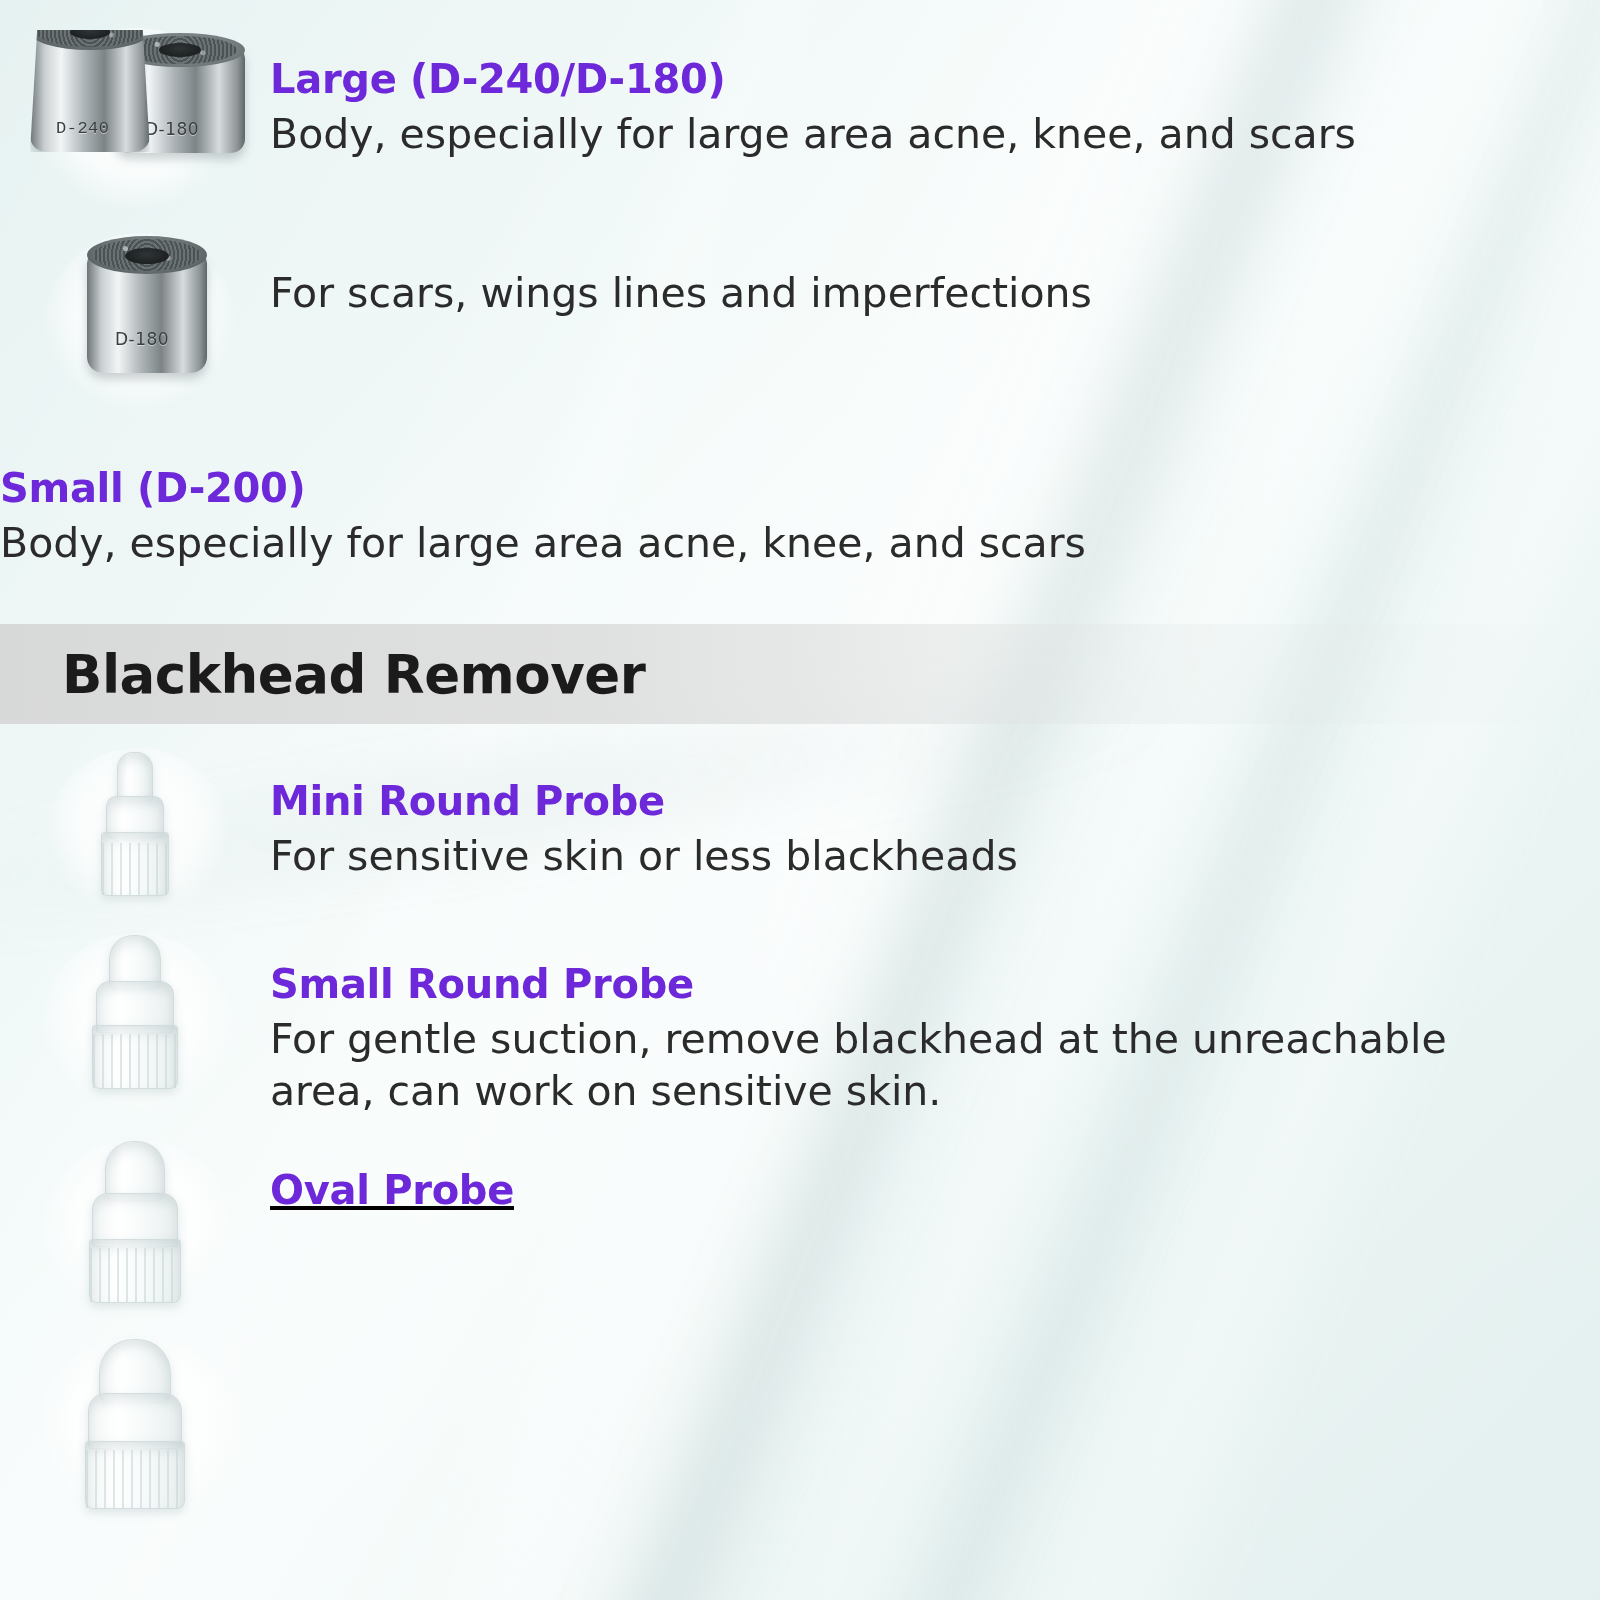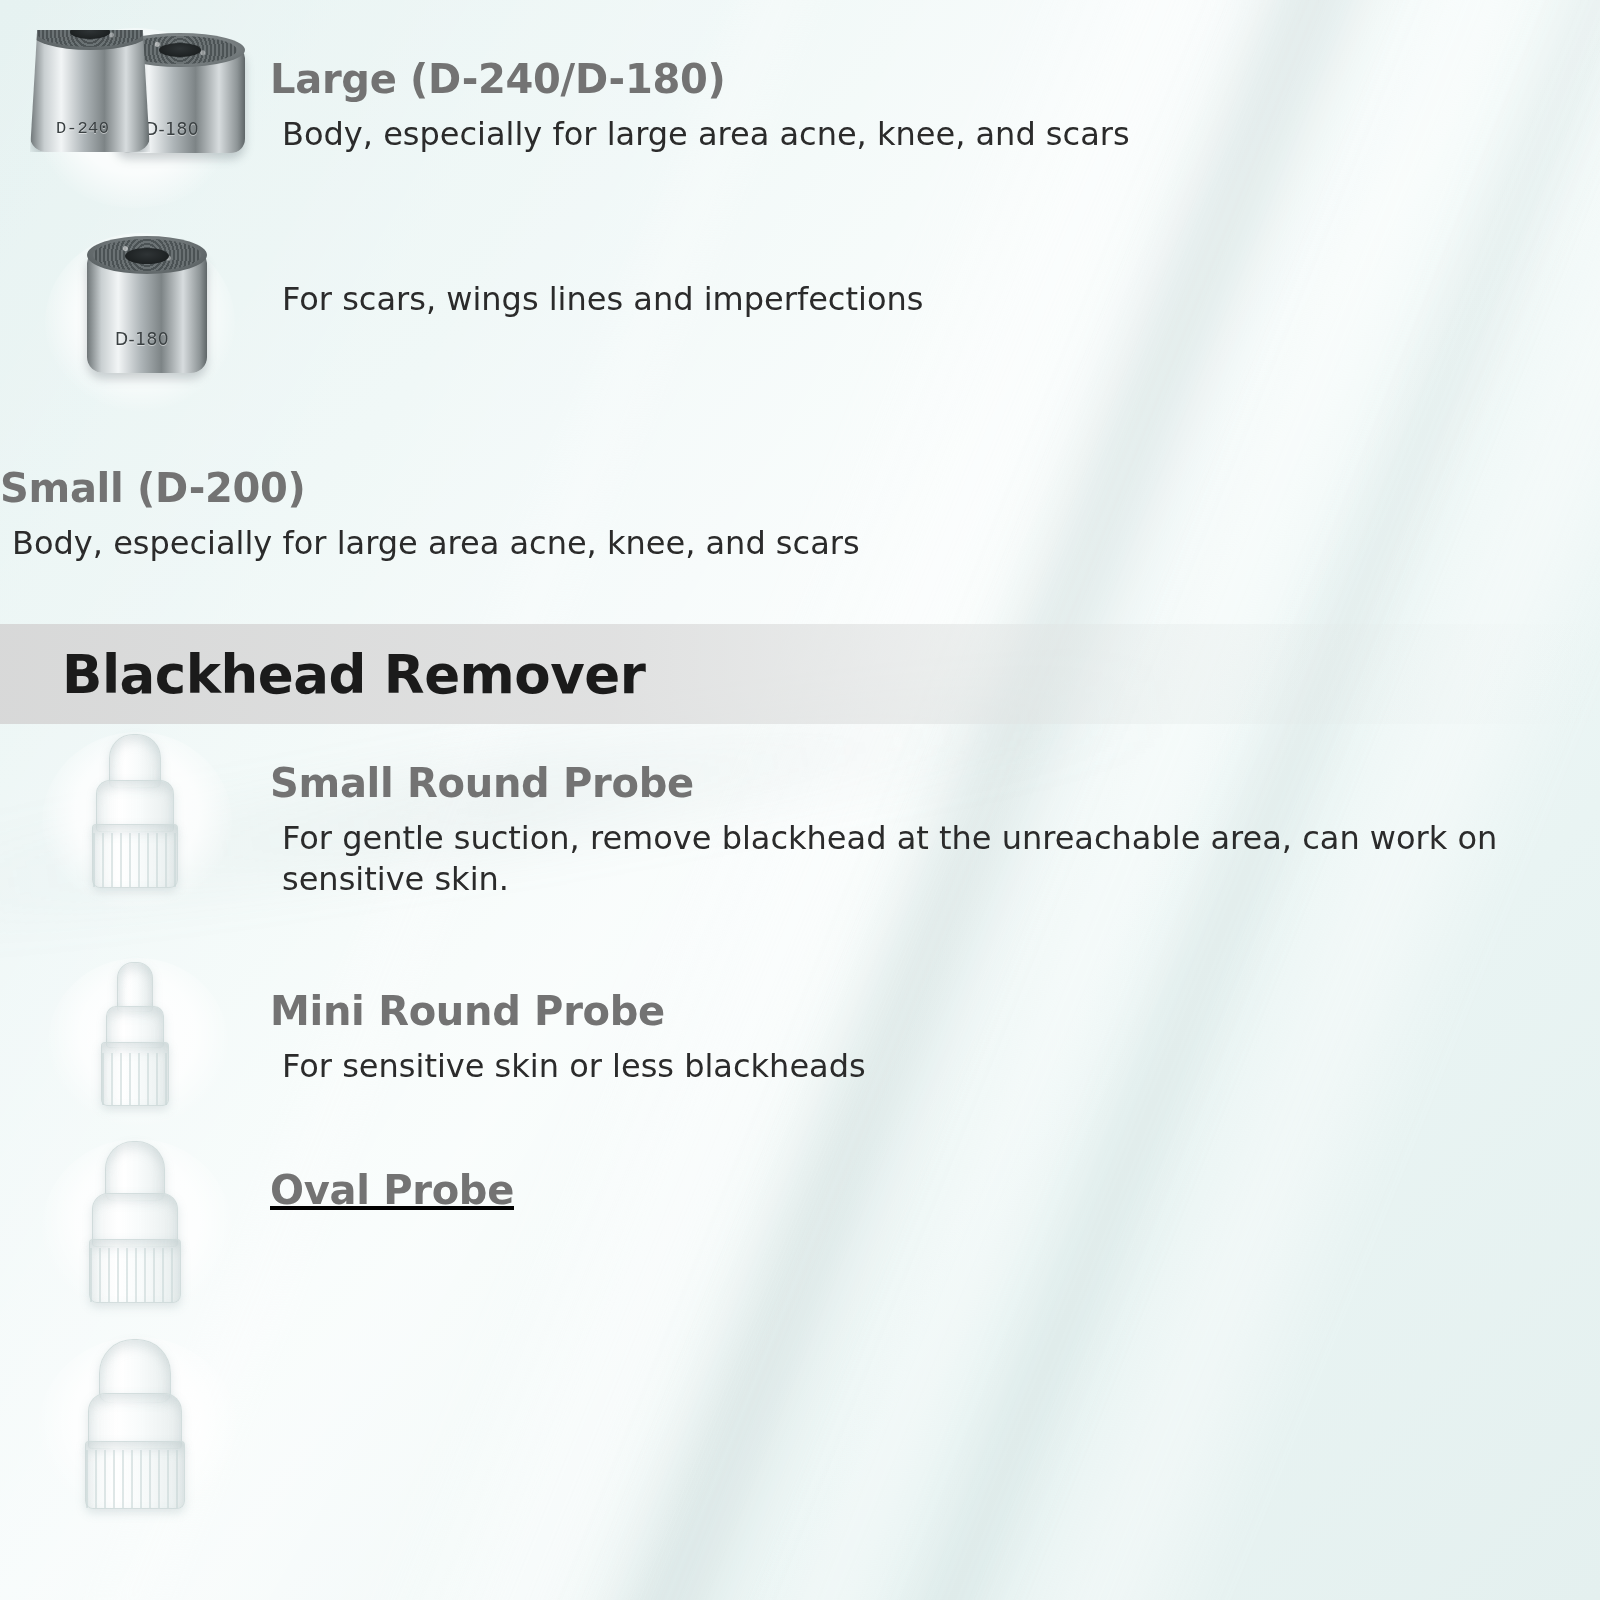--- a/index.html
+++ b/index.html
@@ -76,28 +76,28 @@
     flex: 0 0 270px;
     display: flex;
     align-items: center;
     justify-content: center;
     position: relative;
   }
   .txt { flex: 1; padding-right: 60px; }
   .title {
     font-size: 40px;
     font-weight: bold;
-    color: #737373;
+    color: #6d28d9;
     margin: 0 0 6px 0;
     letter-spacing: -0.3px;
   }
   .desc {
-    font-size: 32px;
+    font-size: 41px;
     color: #2b2b2b;
-    margin: 12px;
+    margin: 0;
     line-height: 1.28;
     font-weight: 400;
   }
 
   
   .halo {
     position: absolute;
     border-radius: 50%;
     background: radial-gradient(circle at 50% 45%, rgba(255,255,255,0.95) 0%, rgba(255,255,255,0.75) 45%, rgba(255,255,255,0) 72%);
   }
@@ -217,54 +217,54 @@
     <div class="txt" style="padding-top:42px;">
       <p class="title">Small (D-200)</p>
       <p class="desc">Body, especially for large area acne, knee, and scars</p>
     </div>
   </div>
 
   <div class="section-header" style="height:100px; margin-top:6px;">
     <h2>Blackhead Remover</h2>
   </div>
 
+  <div class="row" style="height:185px; padding-top:16px;">
+    <div class="thumb">
+      <div class="halo" style="width:180px;height:170px;left:48px;top:8px;"></div>
+      <div class="probe-wrap" style="height:170px;">
+        <div class="probe" style="top:12px;width:34px;height:48px;border-radius:16px 16px 4px 4px;"></div>
+        <div class="probe" style="top:56px;width:56px;height:40px;border-radius:10px 10px 4px 4px;"></div>
+        <div class="probe" style="top:92px;width:66px;height:62px;border-radius:4px 4px 6px 6px;">
+          <div class="ribs" style="height:52px;"></div>
+        </div>
+      </div>
+    </div>
+    <div class="txt" style="padding-top:38px;">
+      <p class="title">Mini Round Probe</p>
+      <p class="desc">For sensitive skin or less blackheads</p>
+    </div>
+  </div>
+
   <div class="row" style="height:210px;">
     <div class="thumb">
       <div class="halo" style="width:190px;height:180px;left:42px;top:8px;"></div>
       <div class="probe-wrap" style="height:180px;">
         <div class="probe" style="top:10px;width:50px;height:52px;border-radius:24px 24px 6px 6px;"></div>
         <div class="probe" style="top:56px;width:76px;height:50px;border-radius:14px 14px 4px 4px;"></div>
         <div class="probe" style="top:100px;width:84px;height:62px;border-radius:4px 4px 8px 8px;">
           <div class="ribs" style="height:54px;"></div>
         </div>
       </div>
     </div>
     <div class="txt" style="padding-top:36px;">
       <p class="title">Small Round Probe</p>
       <p class="desc">For gentle suction, remove blackhead at the unreachable area, can work on sensitive skin.</p>
     </div>
   </div>
 
-  <div class="row" style="height:185px; padding-top:16px;">
-    <div class="thumb">
-      <div class="halo" style="width:180px;height:170px;left:48px;top:8px;"></div>
-      <div class="probe-wrap" style="height:170px;">
-        <div class="probe" style="top:12px;width:34px;height:48px;border-radius:16px 16px 4px 4px;"></div>
-        <div class="probe" style="top:56px;width:56px;height:40px;border-radius:10px 10px 4px 4px;"></div>
-        <div class="probe" style="top:92px;width:66px;height:62px;border-radius:4px 4px 6px 6px;">
-          <div class="ribs" style="height:52px;"></div>
-        </div>
-      </div>
-    </div>
-    <div class="txt" style="padding-top:38px;">
-      <p class="title">Mini Round Probe</p>
-      <p class="desc">For sensitive skin or less blackheads</p>
-    </div>
-  </div>
-
   <div class="row" style="height:200px;">
     <div class="thumb">
       <div class="halo" style="width:190px;height:180px;left:42px;top:4px;"></div>
       <div class="probe-wrap" style="height:180px;">
         <div class="probe" style="top:6px;width:58px;height:58px;border-radius:28px 28px 8px 8px;"></div>
         <div class="probe" style="top:58px;width:84px;height:52px;border-radius:16px 16px 4px 4px;"></div>
         <div class="probe" style="top:104px;width:90px;height:62px;border-radius:4px 4px 8px 8px;">
           <div class="ribs" style="height:54px;"></div>
         </div>
       </div>

